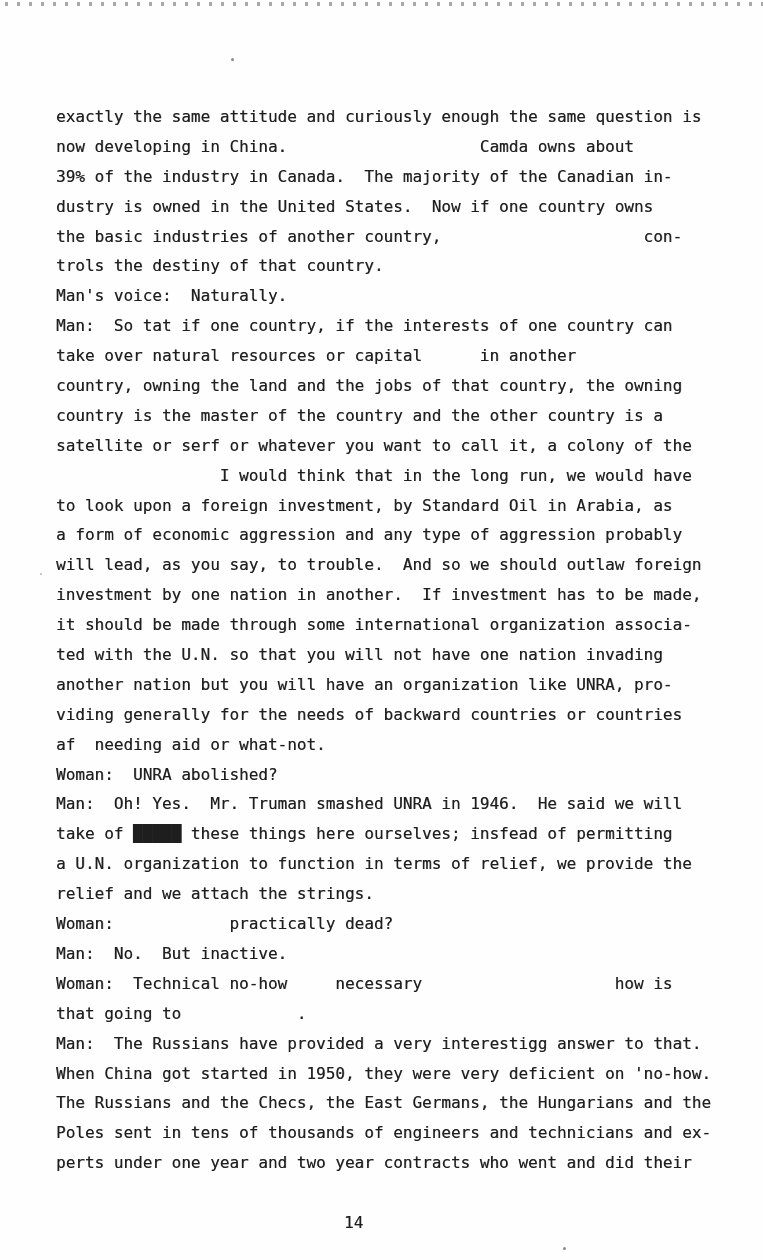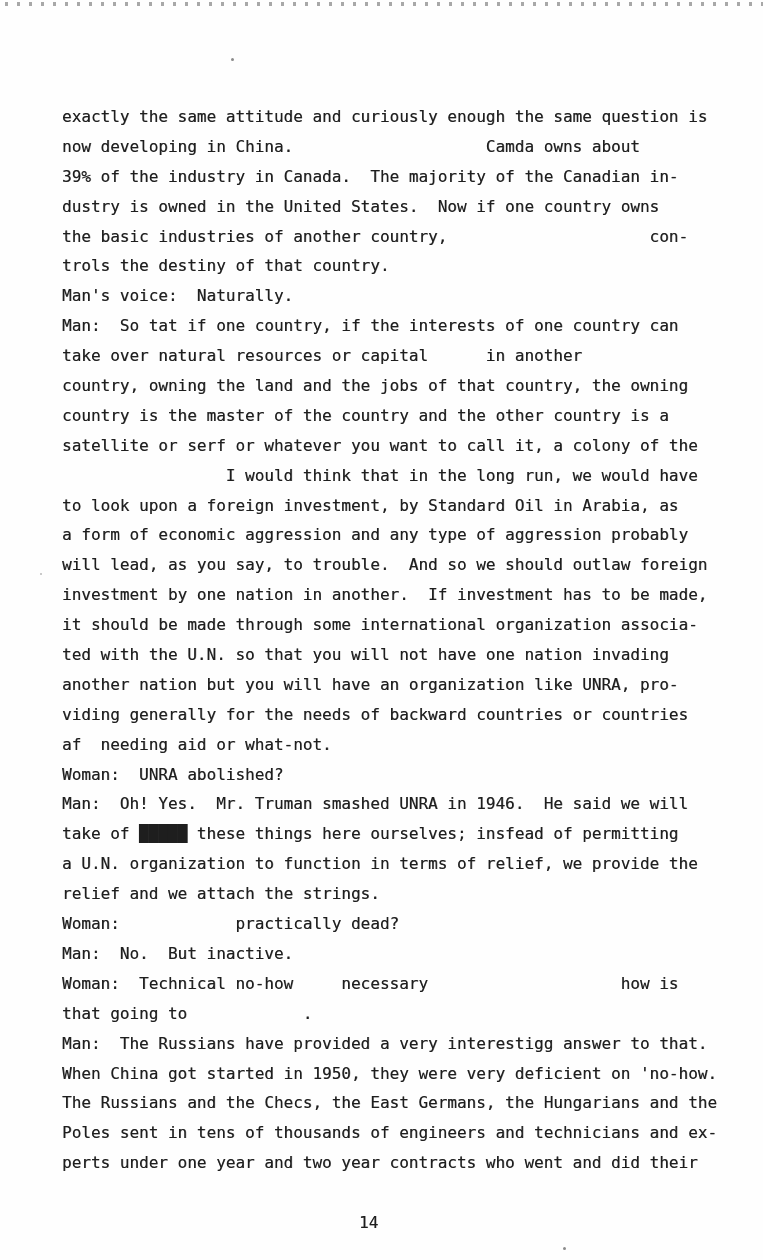--- a/index.html
+++ b/index.html
@@ -26,34 +26,34 @@
       to right,
       #a8a8a8 0px, #a8a8a8 3px,
       transparent 3px, transparent 12px
     );
     background-position: 5px 0;
     background-size: 12px 4px;
     background-repeat: repeat-x;
   }
   .text-block {
     position: absolute;
-    left: 62px;
+    left: 56px;
     top: 102px;
     width: 690px;
     font-size: 16px;
     line-height: 29.9px;
     white-space: pre;
     text-shadow: 0.4px 0 0 rgba(20,20,20,0.55);
   }
   .tline {
     height: 29.9px;
   }
   .page-number {
     position: absolute;
-    left: 359px;
+    left: 344px;
     top: 1213px;
     font-size: 16px;
     text-shadow: 0.4px 0 0 rgba(20,20,20,0.55);
     text-align: right;
   }
   .speck {
     position: absolute;
     background: #8b8b8b;
     border-radius: 50%;
   }

